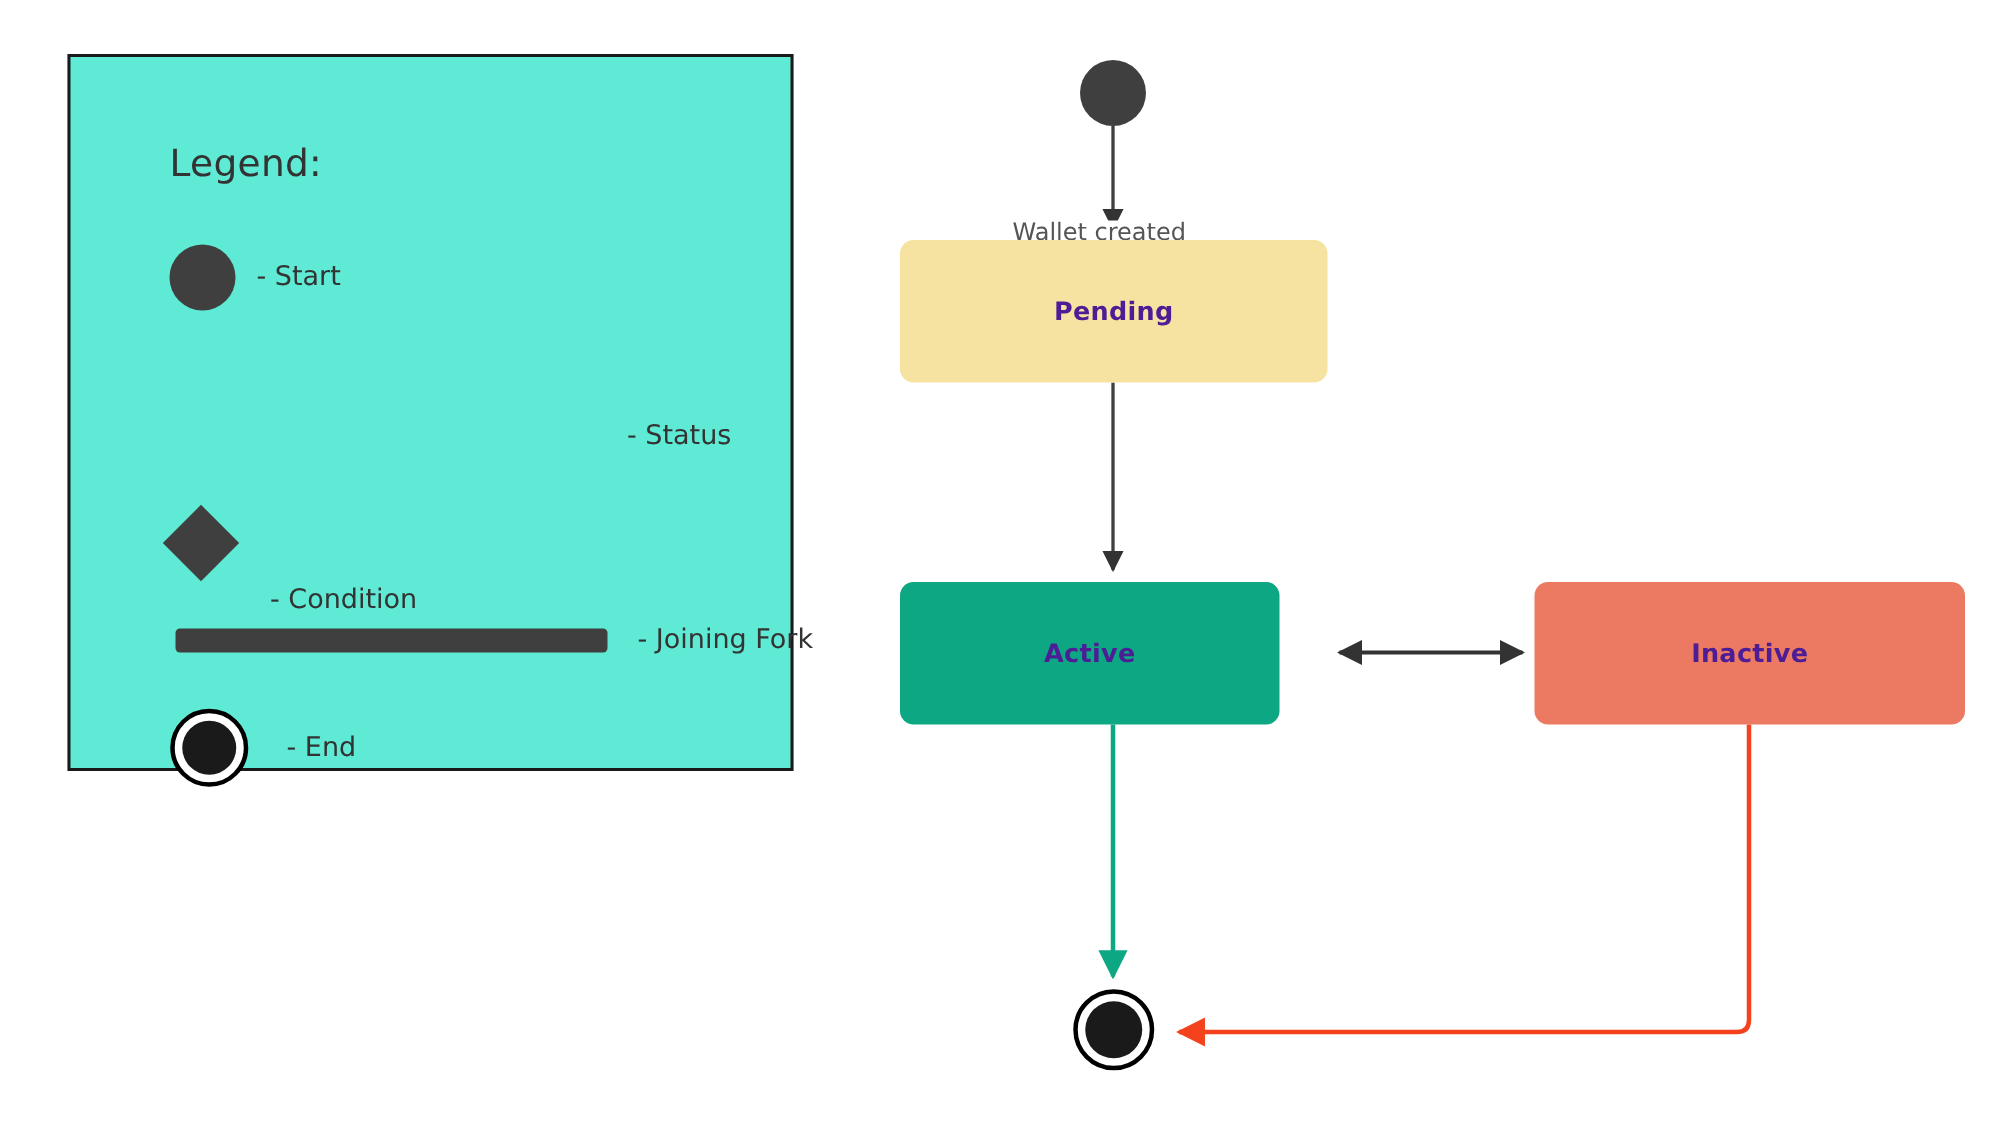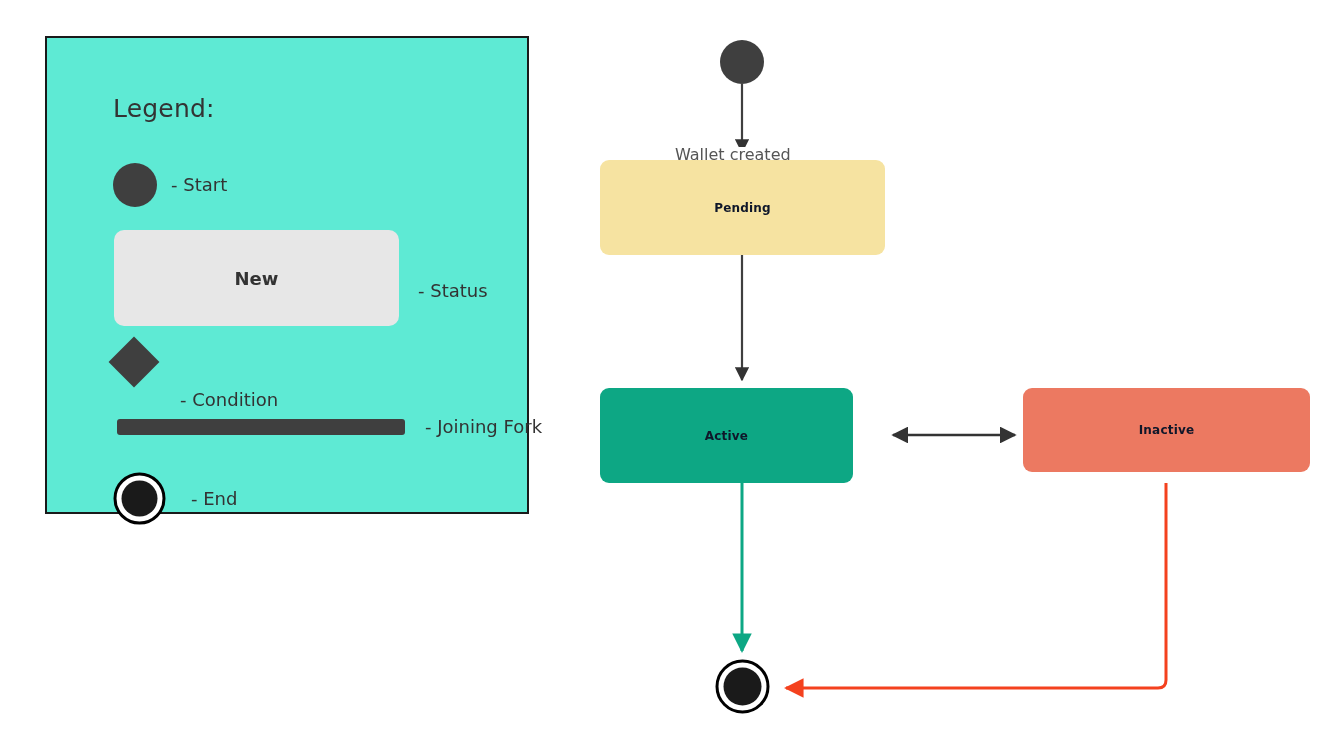--- a/index.html
+++ b/index.html
@@ -125,43 +125,43 @@
   
   .state-box {
     position: absolute;
     border-radius: 9px;
     display: flex;
     align-items: center;
     justify-content: center;
     box-sizing: border-box;
   }
   .state-label {
-    font-size: 12px;
+    font-size: 17px;
     font-weight: 700;
-    color: #0f172a;
+    color: #4c1d95;
     letter-spacing: 0.2px;
   }
 
   #node-pending {
     left: 600px;
     top: 160px;
     width: 285px;
     height: 95px;
   }
   #node-active {
     left: 600px;
     top: 388px;
     width: 253px;
     height: 95px;
   }
   #node-inactive {
     left: 1023px;
     top: 388px;
     width: 287px;
-    height: 84px;
+    height: 95px;
   }
 
   .start-node {
     position: absolute;
     left: 720px;
     top: 40px;
     width: 44px;
     height: 44px;
     border-radius: 50%;
     background: #3f3f3f;
@@ -219,23 +219,20 @@
 
   <path d="M 1166 483 L 1166 680 Q 1166 688 1158 688 L 786 688" fill="none" stroke="#f4411e" stroke-width="3" marker-end="url(#arrow-red)"></path>
 </svg>
 
 <div class="legend-box">
   <div class="legend-title">Legend:</div>
 
   <div class="legend-start-dot"></div>
   <div class="legend-row-label legend-start-label">- Start</div>
 
-  <div class="legend-status-box">
-    <span class="legend-status-text">New</span>
-  </div>
   <div class="legend-row-label legend-status-label">- Status</div>
 
   <div class="legend-diamond"></div>
   <div class="legend-row-label legend-condition-label">- Condition</div>
 
   <div class="legend-fork"></div>
   <div class="legend-row-label legend-fork-label">- Joining Fork</div>
 
   <svg class="legend-end" viewBox="0 0 53 53" xmlns="http://www.w3.org/2000/svg">
     <circle cx="26.5" cy="26.5" r="24.5" fill="#ffffff" stroke="#000000" stroke-width="3"></circle>

